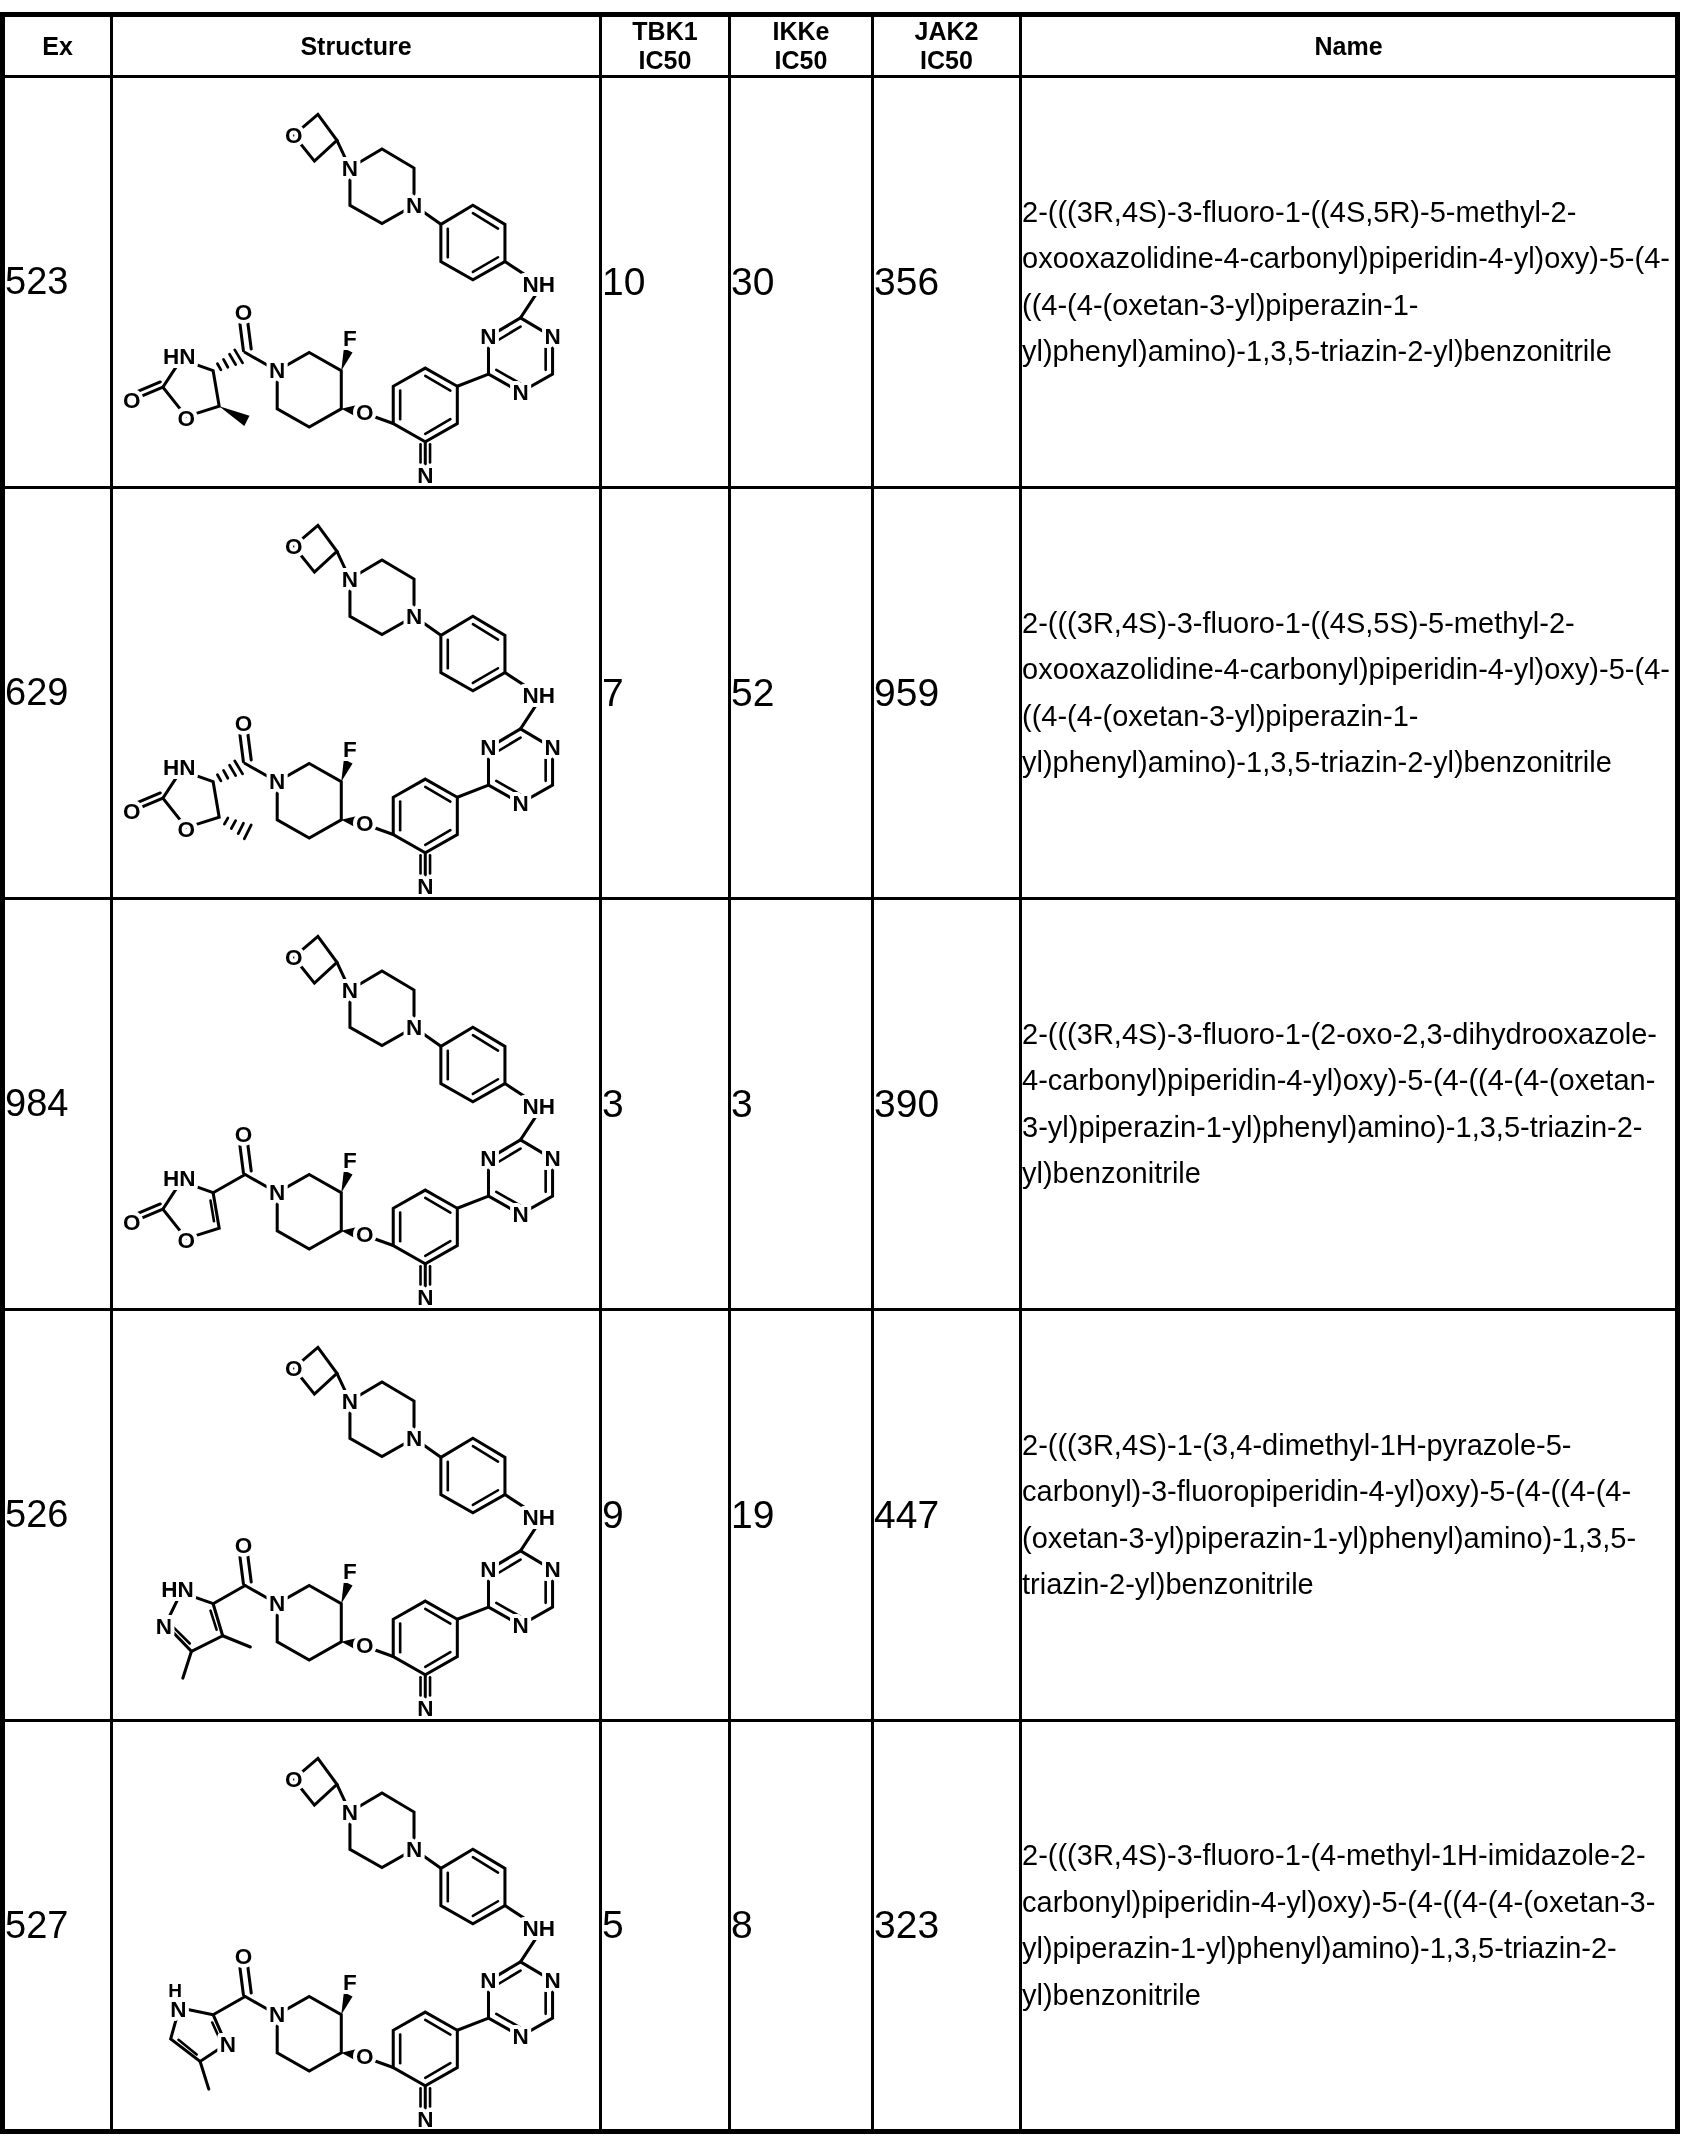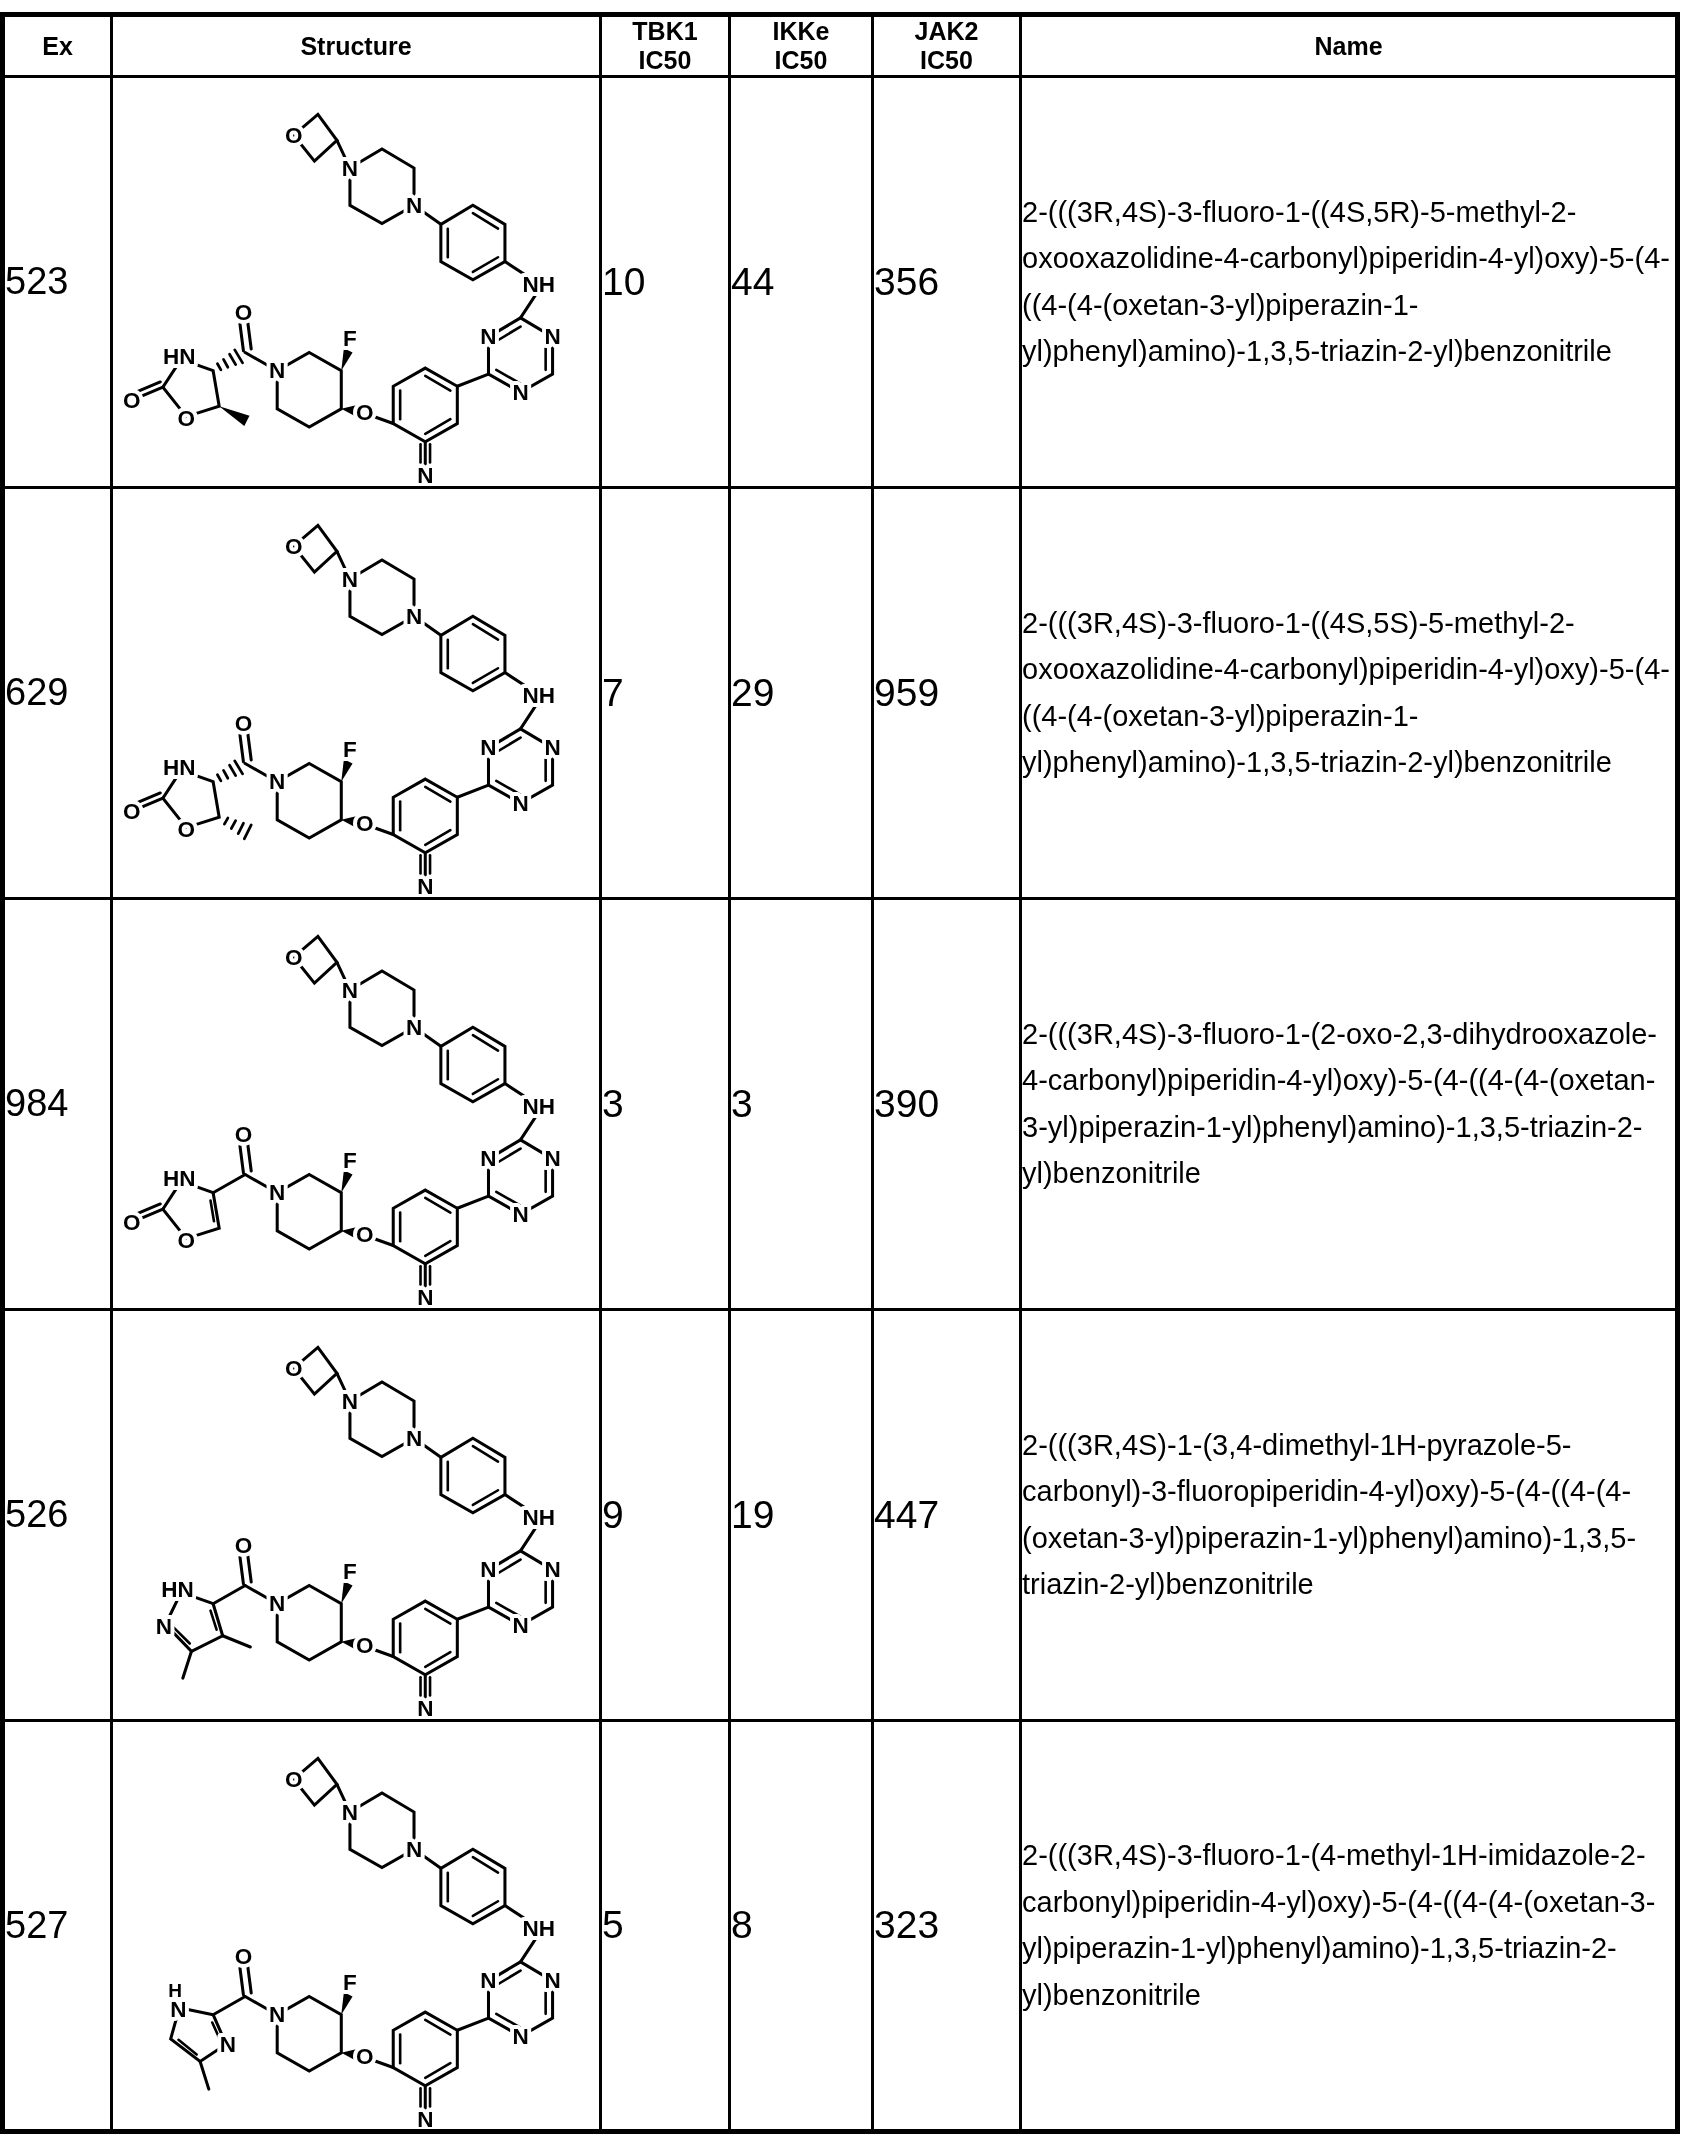--- a/index.html
+++ b/index.html
@@ -208,35 +208,35 @@
 
     <tr class="datarow">
       <td class="excell">523</td>
       <td class="structcell">
         <svg class="mol" viewBox="0 0 560 470">
               <use href="#scaffold"></use>
               <use href="#var523"></use>
             </svg>
       </td>
       <td class="numcell">10</td>
-      <td class="numcell">44</td>
+      <td class="numcell">30</td>
       <td class="numcell">356</td>
       <td class="namecell">2-(((3R,4S)-3-fluoro-1-((4S,5R)-5-methyl-2-oxooxazolidine-4-carbonyl)piperidin-4-yl)oxy)-5-(4-((4-(4-(oxetan-3-yl)piperazin-1-yl)phenyl)amino)-1,3,5-triazin-2-yl)benzonitrile</td>
     </tr>
 
     <tr class="datarow">
       <td class="excell">629</td>
       <td class="structcell">
         <svg class="mol" viewBox="0 0 560 470">
               <use href="#scaffold"></use>
               <use href="#var524"></use>
             </svg>
       </td>
       <td class="numcell">7</td>
-      <td class="numcell">29</td>
+      <td class="numcell">52</td>
       <td class="numcell">959</td>
       <td class="namecell">2-(((3R,4S)-3-fluoro-1-((4S,5S)-5-methyl-2-oxooxazolidine-4-carbonyl)piperidin-4-yl)oxy)-5-(4-((4-(4-(oxetan-3-yl)piperazin-1-yl)phenyl)amino)-1,3,5-triazin-2-yl)benzonitrile</td>
     </tr>
 
     <tr class="datarow">
       <td class="excell">984</td>
       <td class="structcell">
         <svg class="mol" viewBox="0 0 560 470">
               <use href="#scaffold"></use>
               <use href="#var525"></use>

